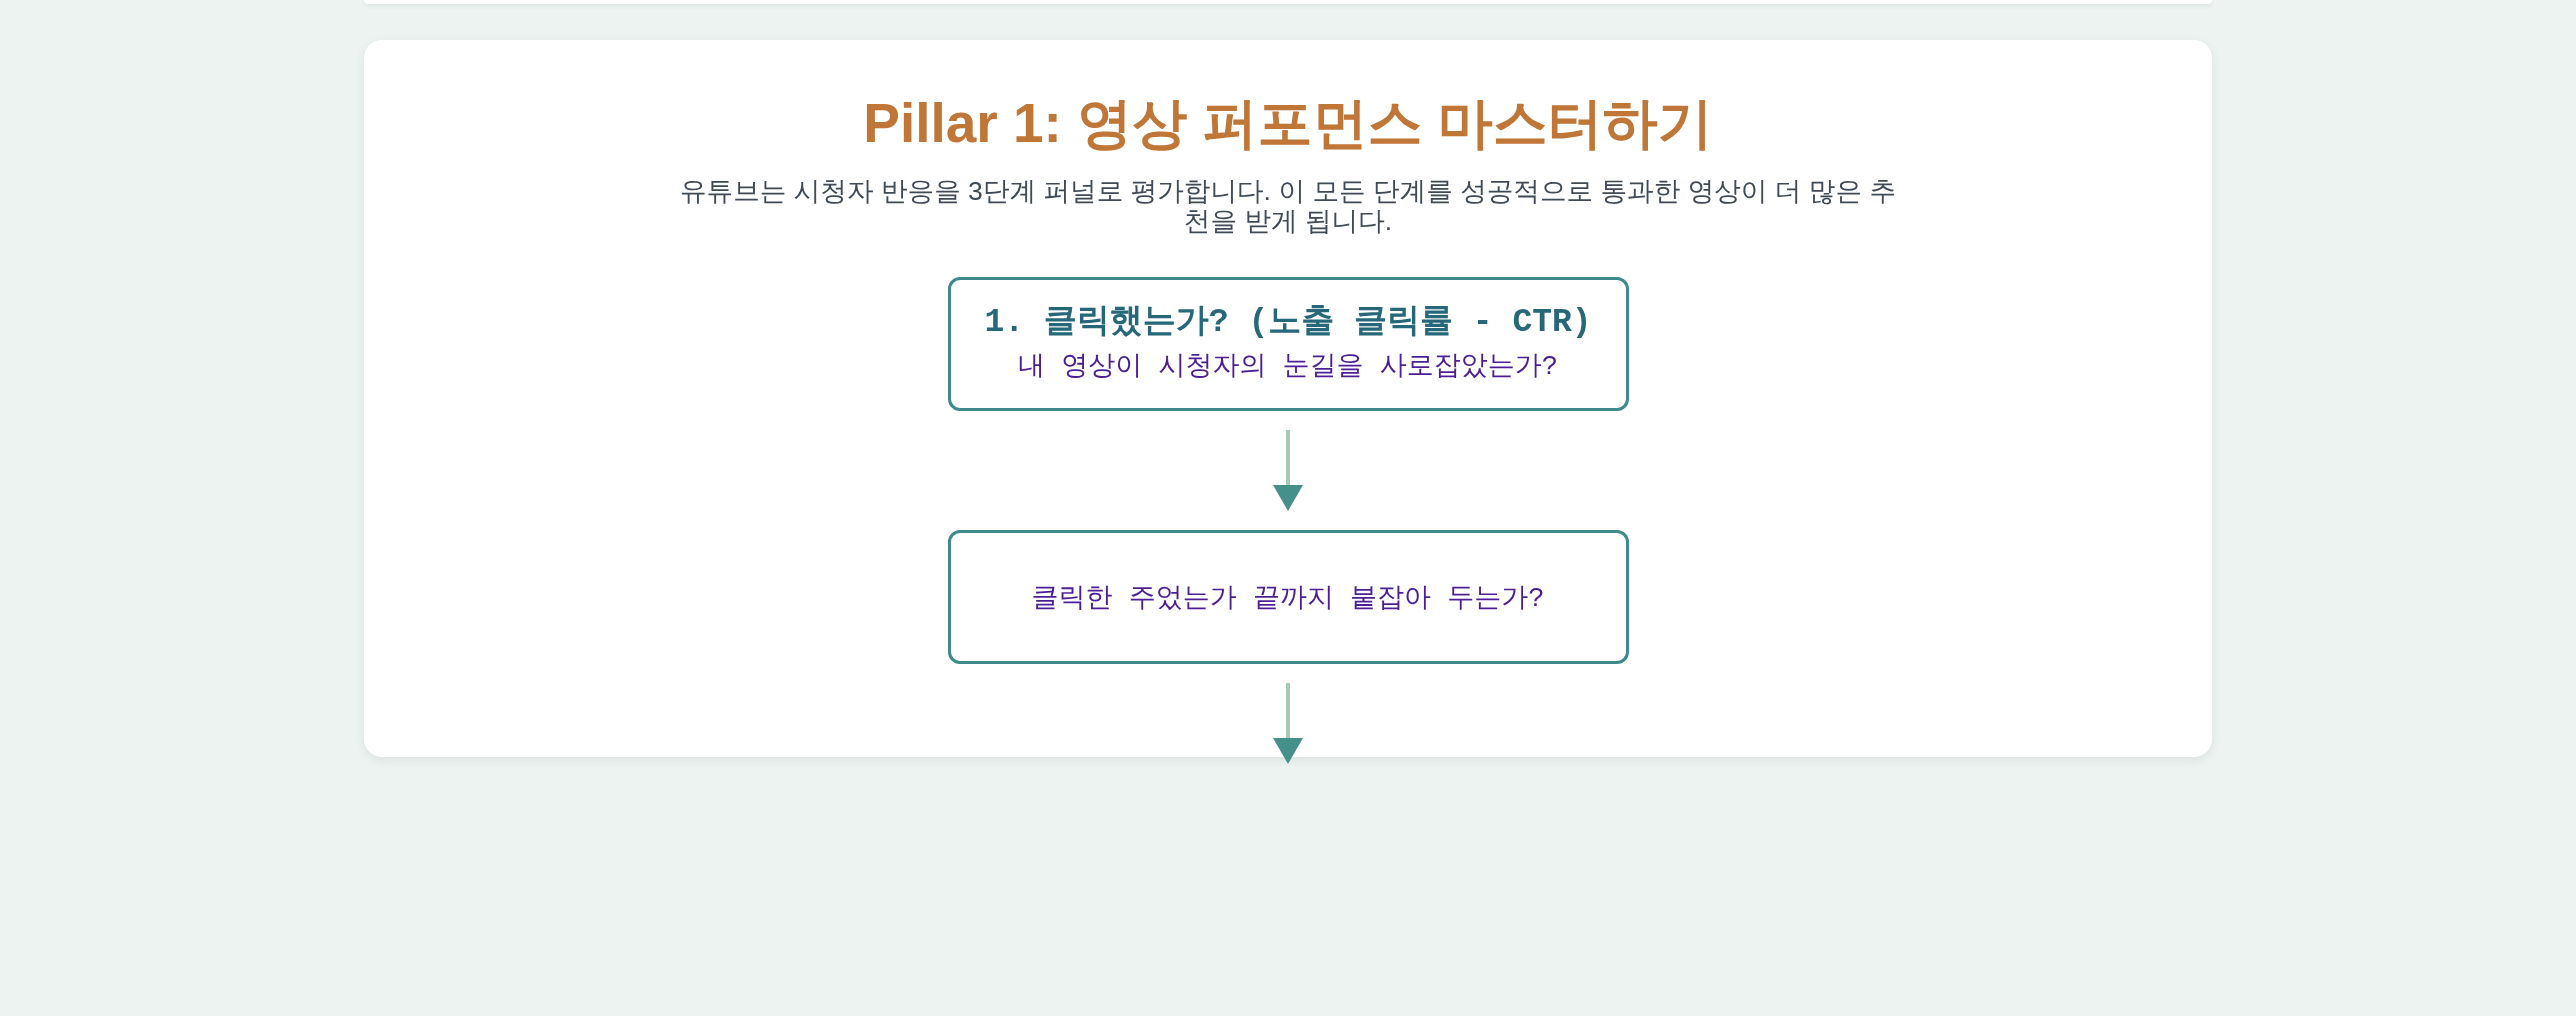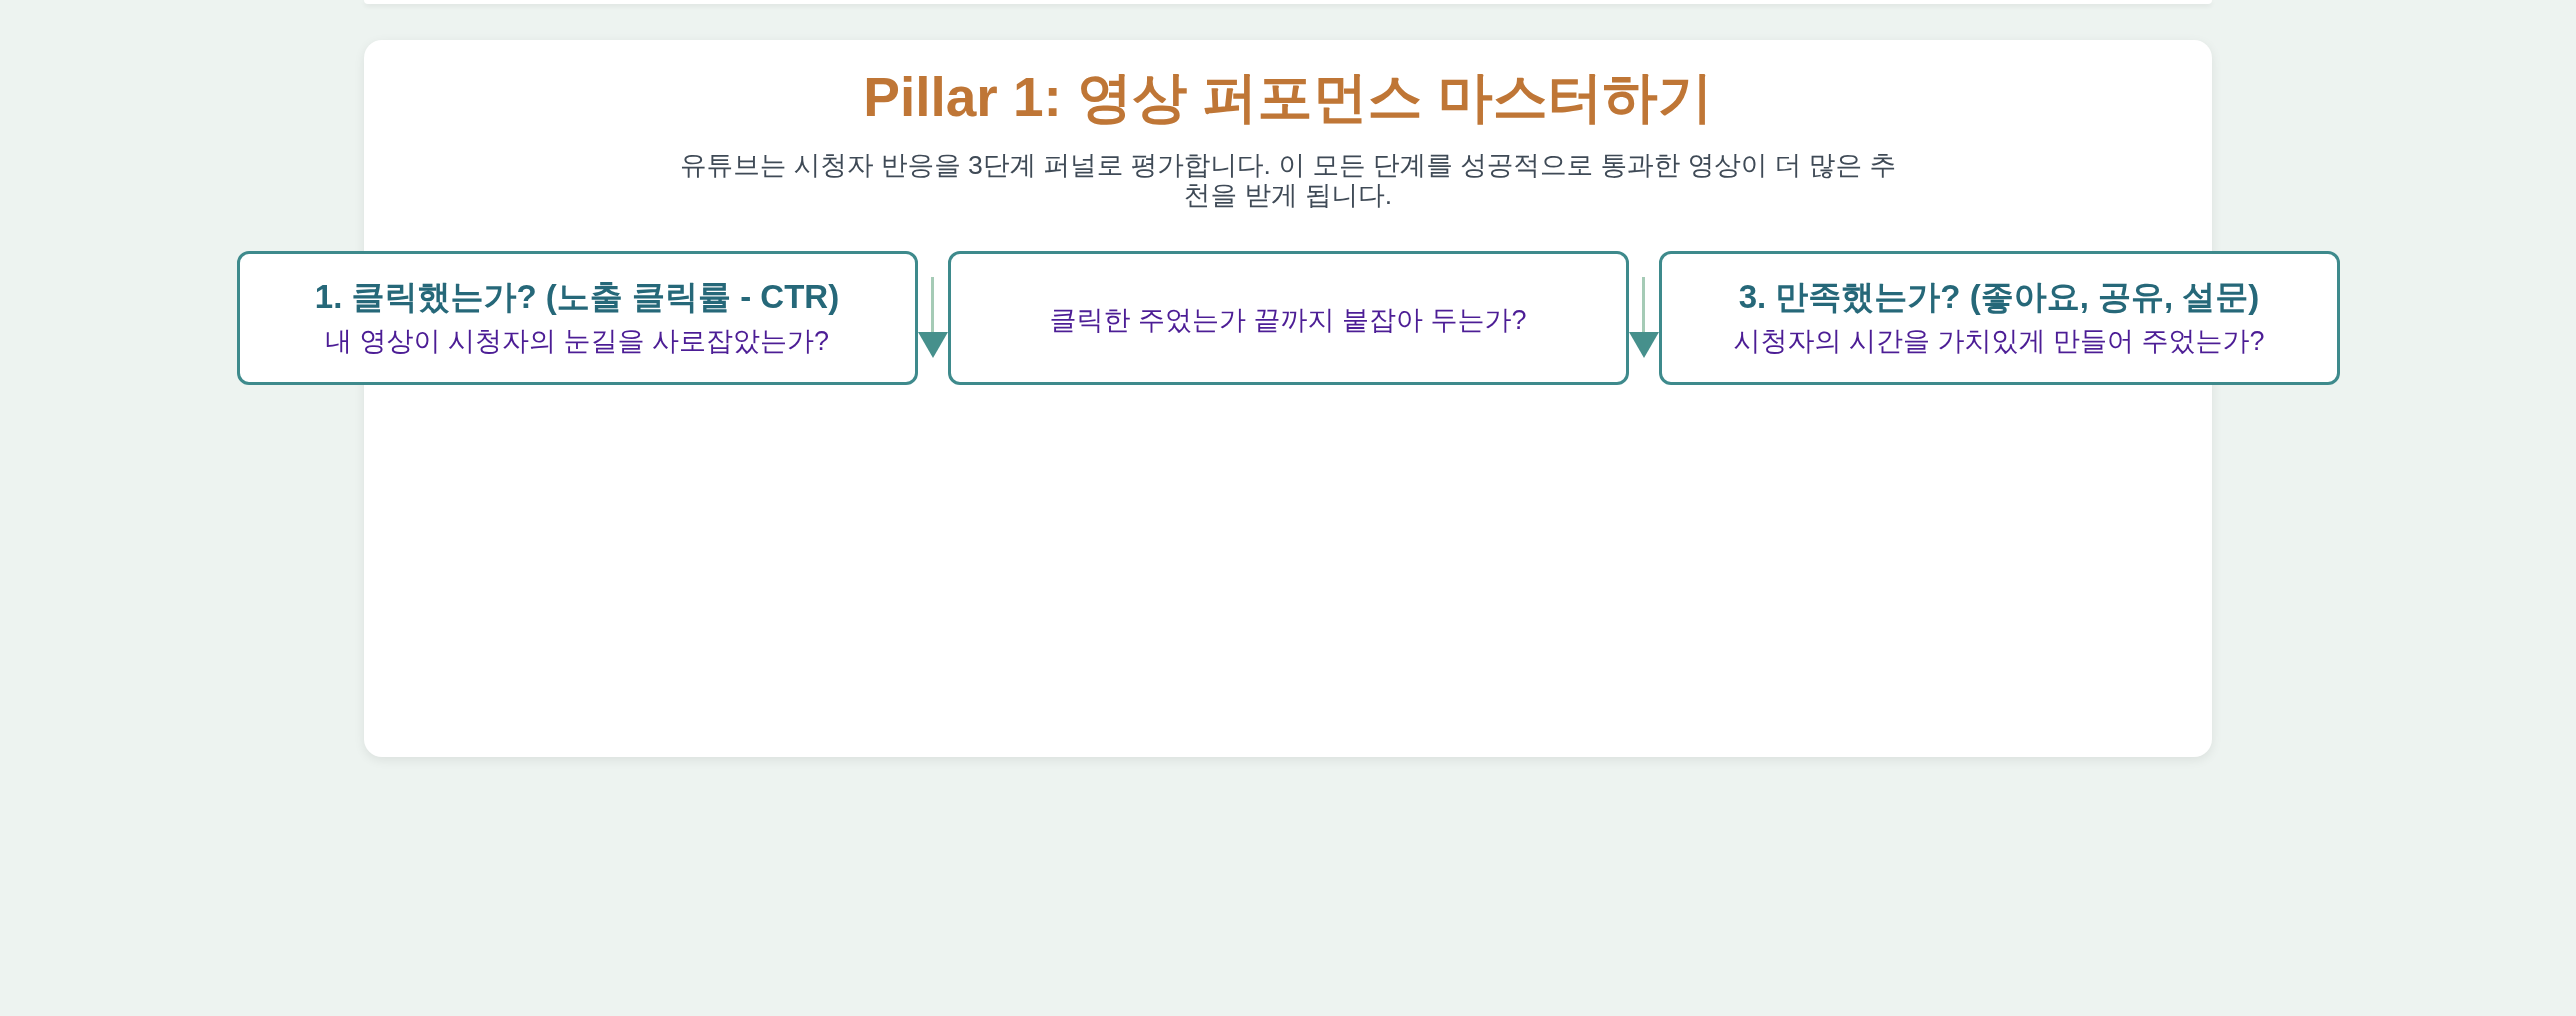--- a/index.html
+++ b/index.html
@@ -24,21 +24,21 @@
     border-radius: 0 0 7.6px 7.6px;
     box-shadow: 0 2.3px 5.3px rgba(0,0,0,0.07);
   }
   .card {
     width: 1848px;
     margin: 36px auto 0 auto;
     height: 717px;
     background: #ffffff;
     border-radius: 18px;
     box-shadow: 0 3px 10.6px rgba(0,0,0,0.08);
-    padding-top: 23px;
+    padding-top: 49px;
     display: flex;
     flex-direction: column;
     align-items: center;
   }
   .page-title {
     font-size: 55px;
     font-weight: 700;
     color: #bf7636;
     text-align: center;
     line-height: 1.25;
@@ -47,22 +47,23 @@
     margin-top: 18px;
     max-width: 1216px;
     font-size: 26.6px;
     line-height: 30px;
     color: #3f4a56;
     text-align: center;
   }
   .funnel {
     margin-top: 41px;
     display: flex;
-    flex-direction: row;
+    flex-direction: column;
     align-items: center;
+    font-family: Liberation Mono, monospace;
   }
   .funnel-box {
     width: 681px;
     height: 134px;
     border: 3px solid #3e8a8c;
     border-radius: 12px;
     background: #ffffff;
     display: flex;
     flex-direction: column;
     align-items: center;
@@ -128,21 +129,17 @@
 
       <div class="funnel-box">
         <div class="box-desc">클릭한 주었는가 끝까지 붙잡아 두는가?</div>
       </div>
 
       <div class="flow-arrow">
         <div class="shaft"></div>
         <div class="head"></div>
       </div>
 
-      <div class="funnel-box">
-        <div class="box-heading">3. 만족했는가? (좋아요, 공유, 설문)</div>
-        <div class="box-desc">시청자의 시간을 가치있게 만들어 주었는가?</div>
-      </div>
 
     </div>
   </div>
 </div>
 
 
 </body></html>

